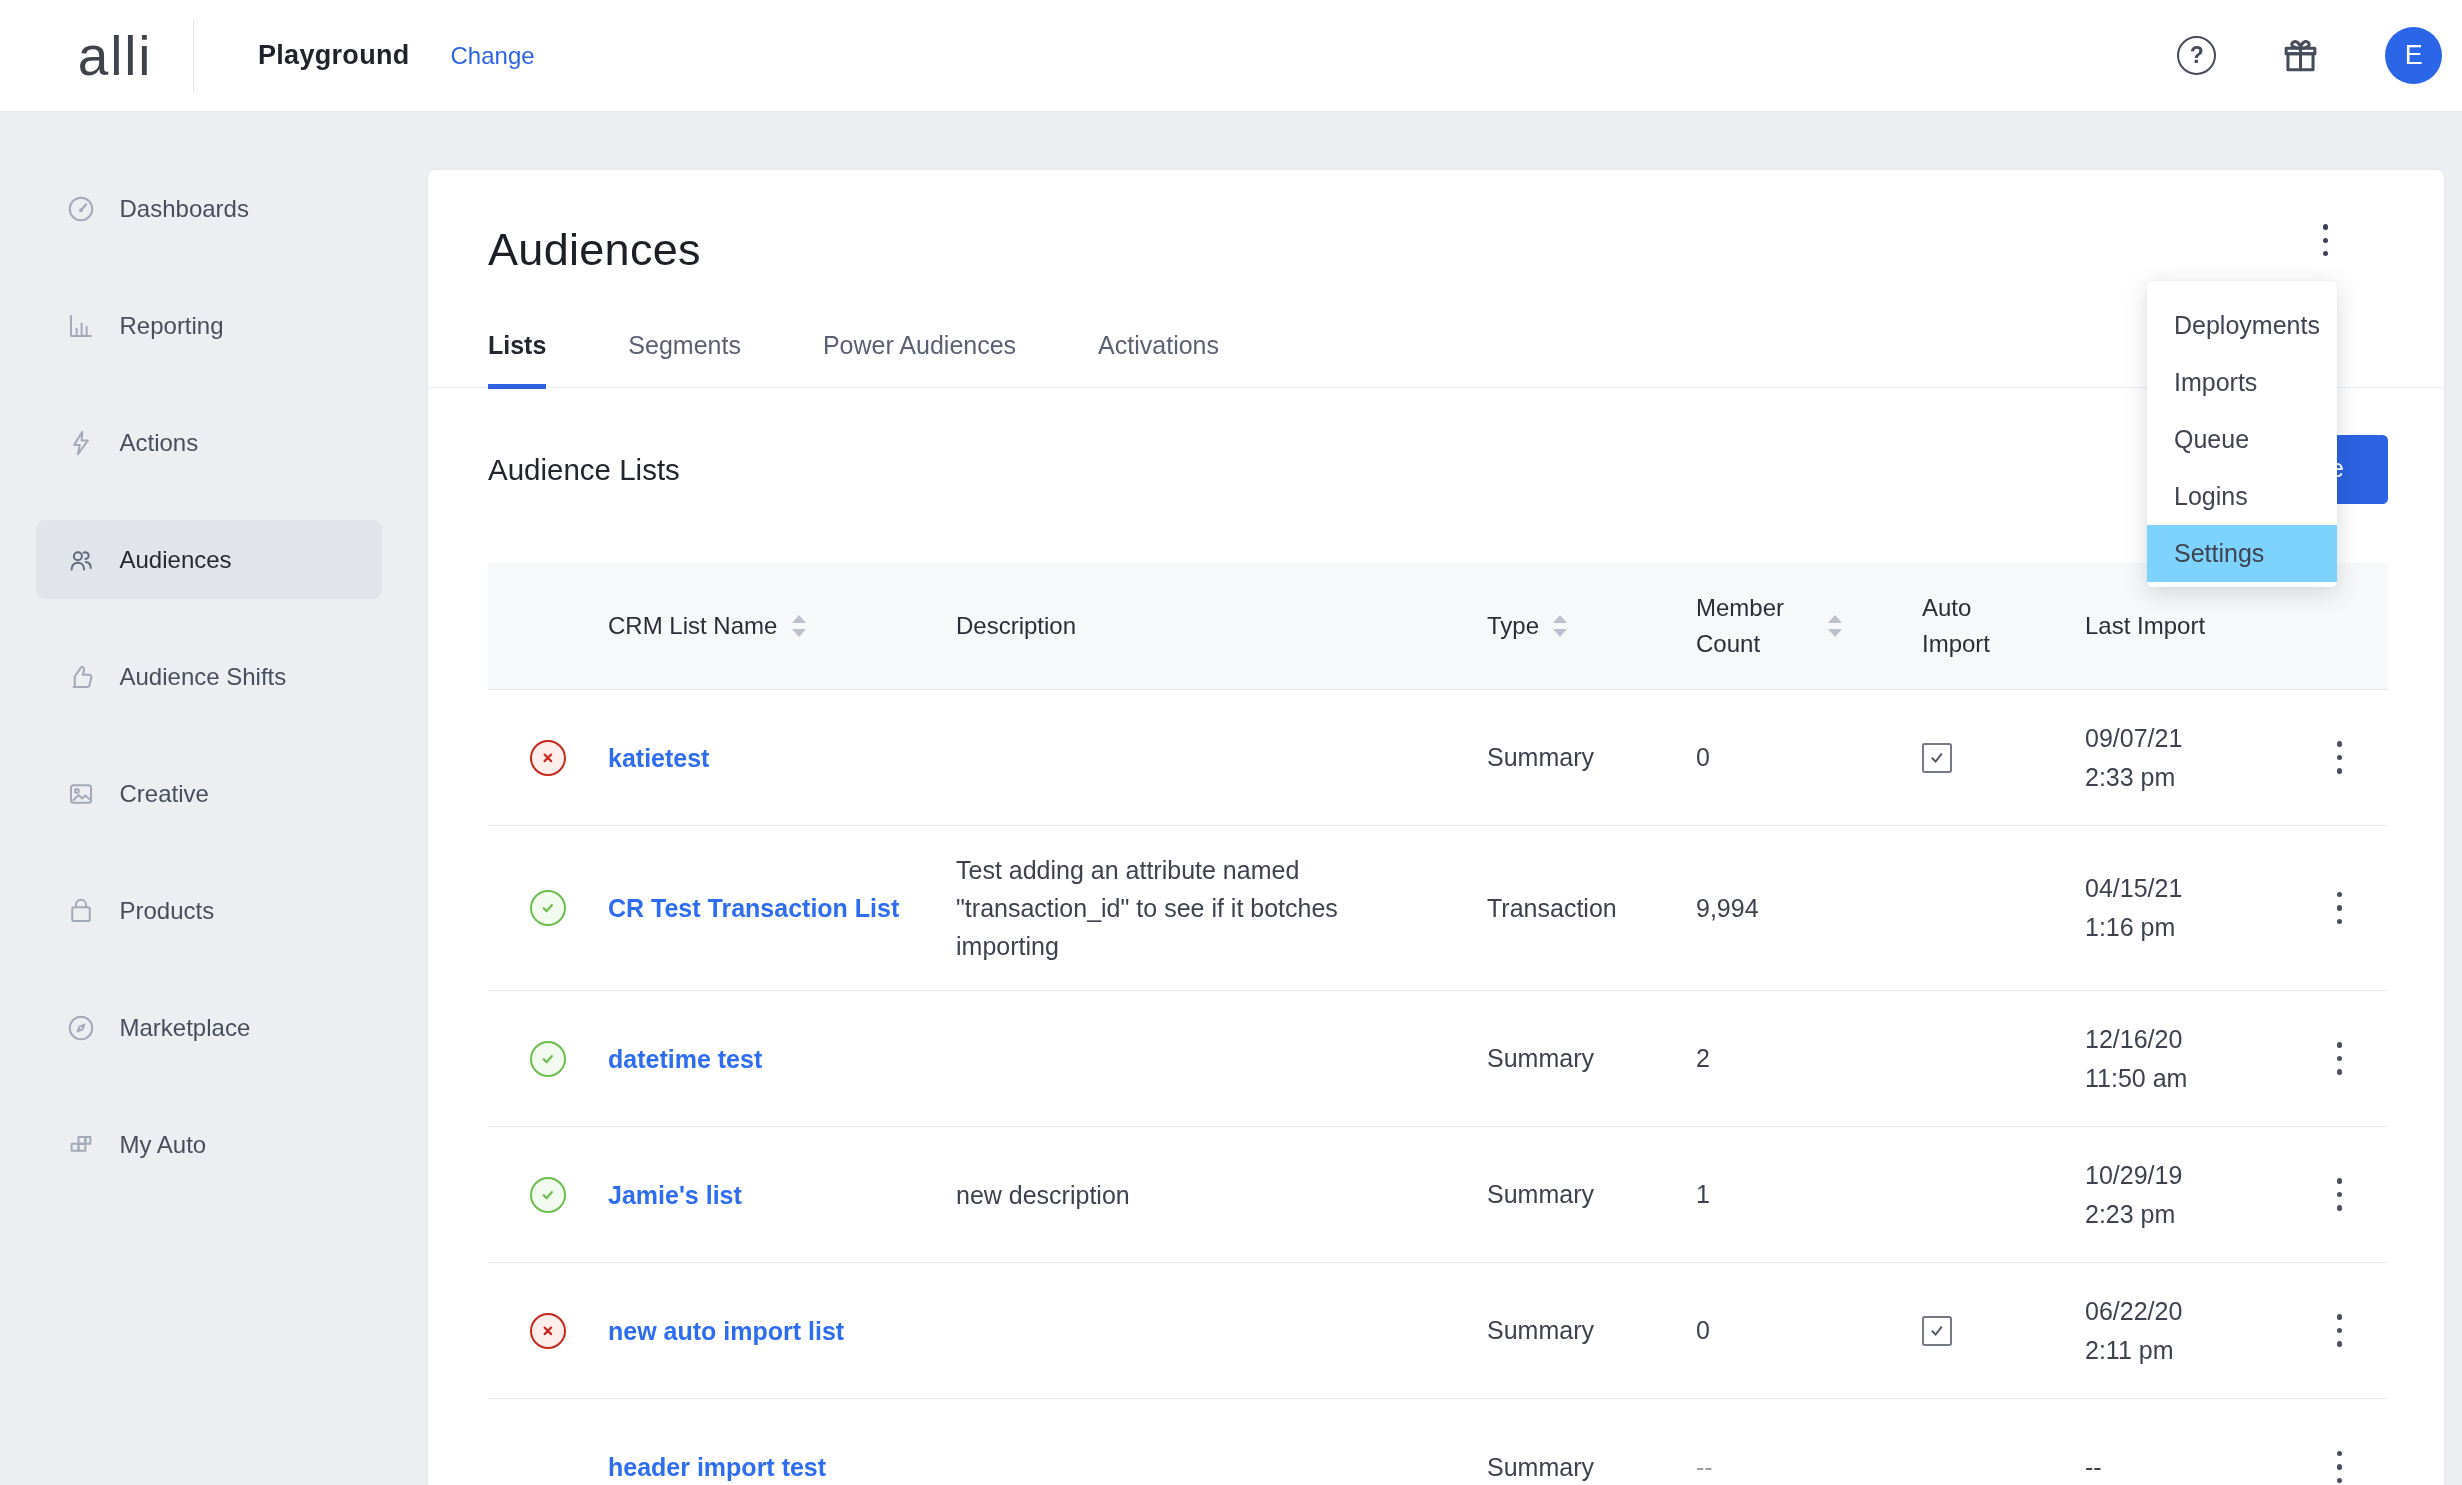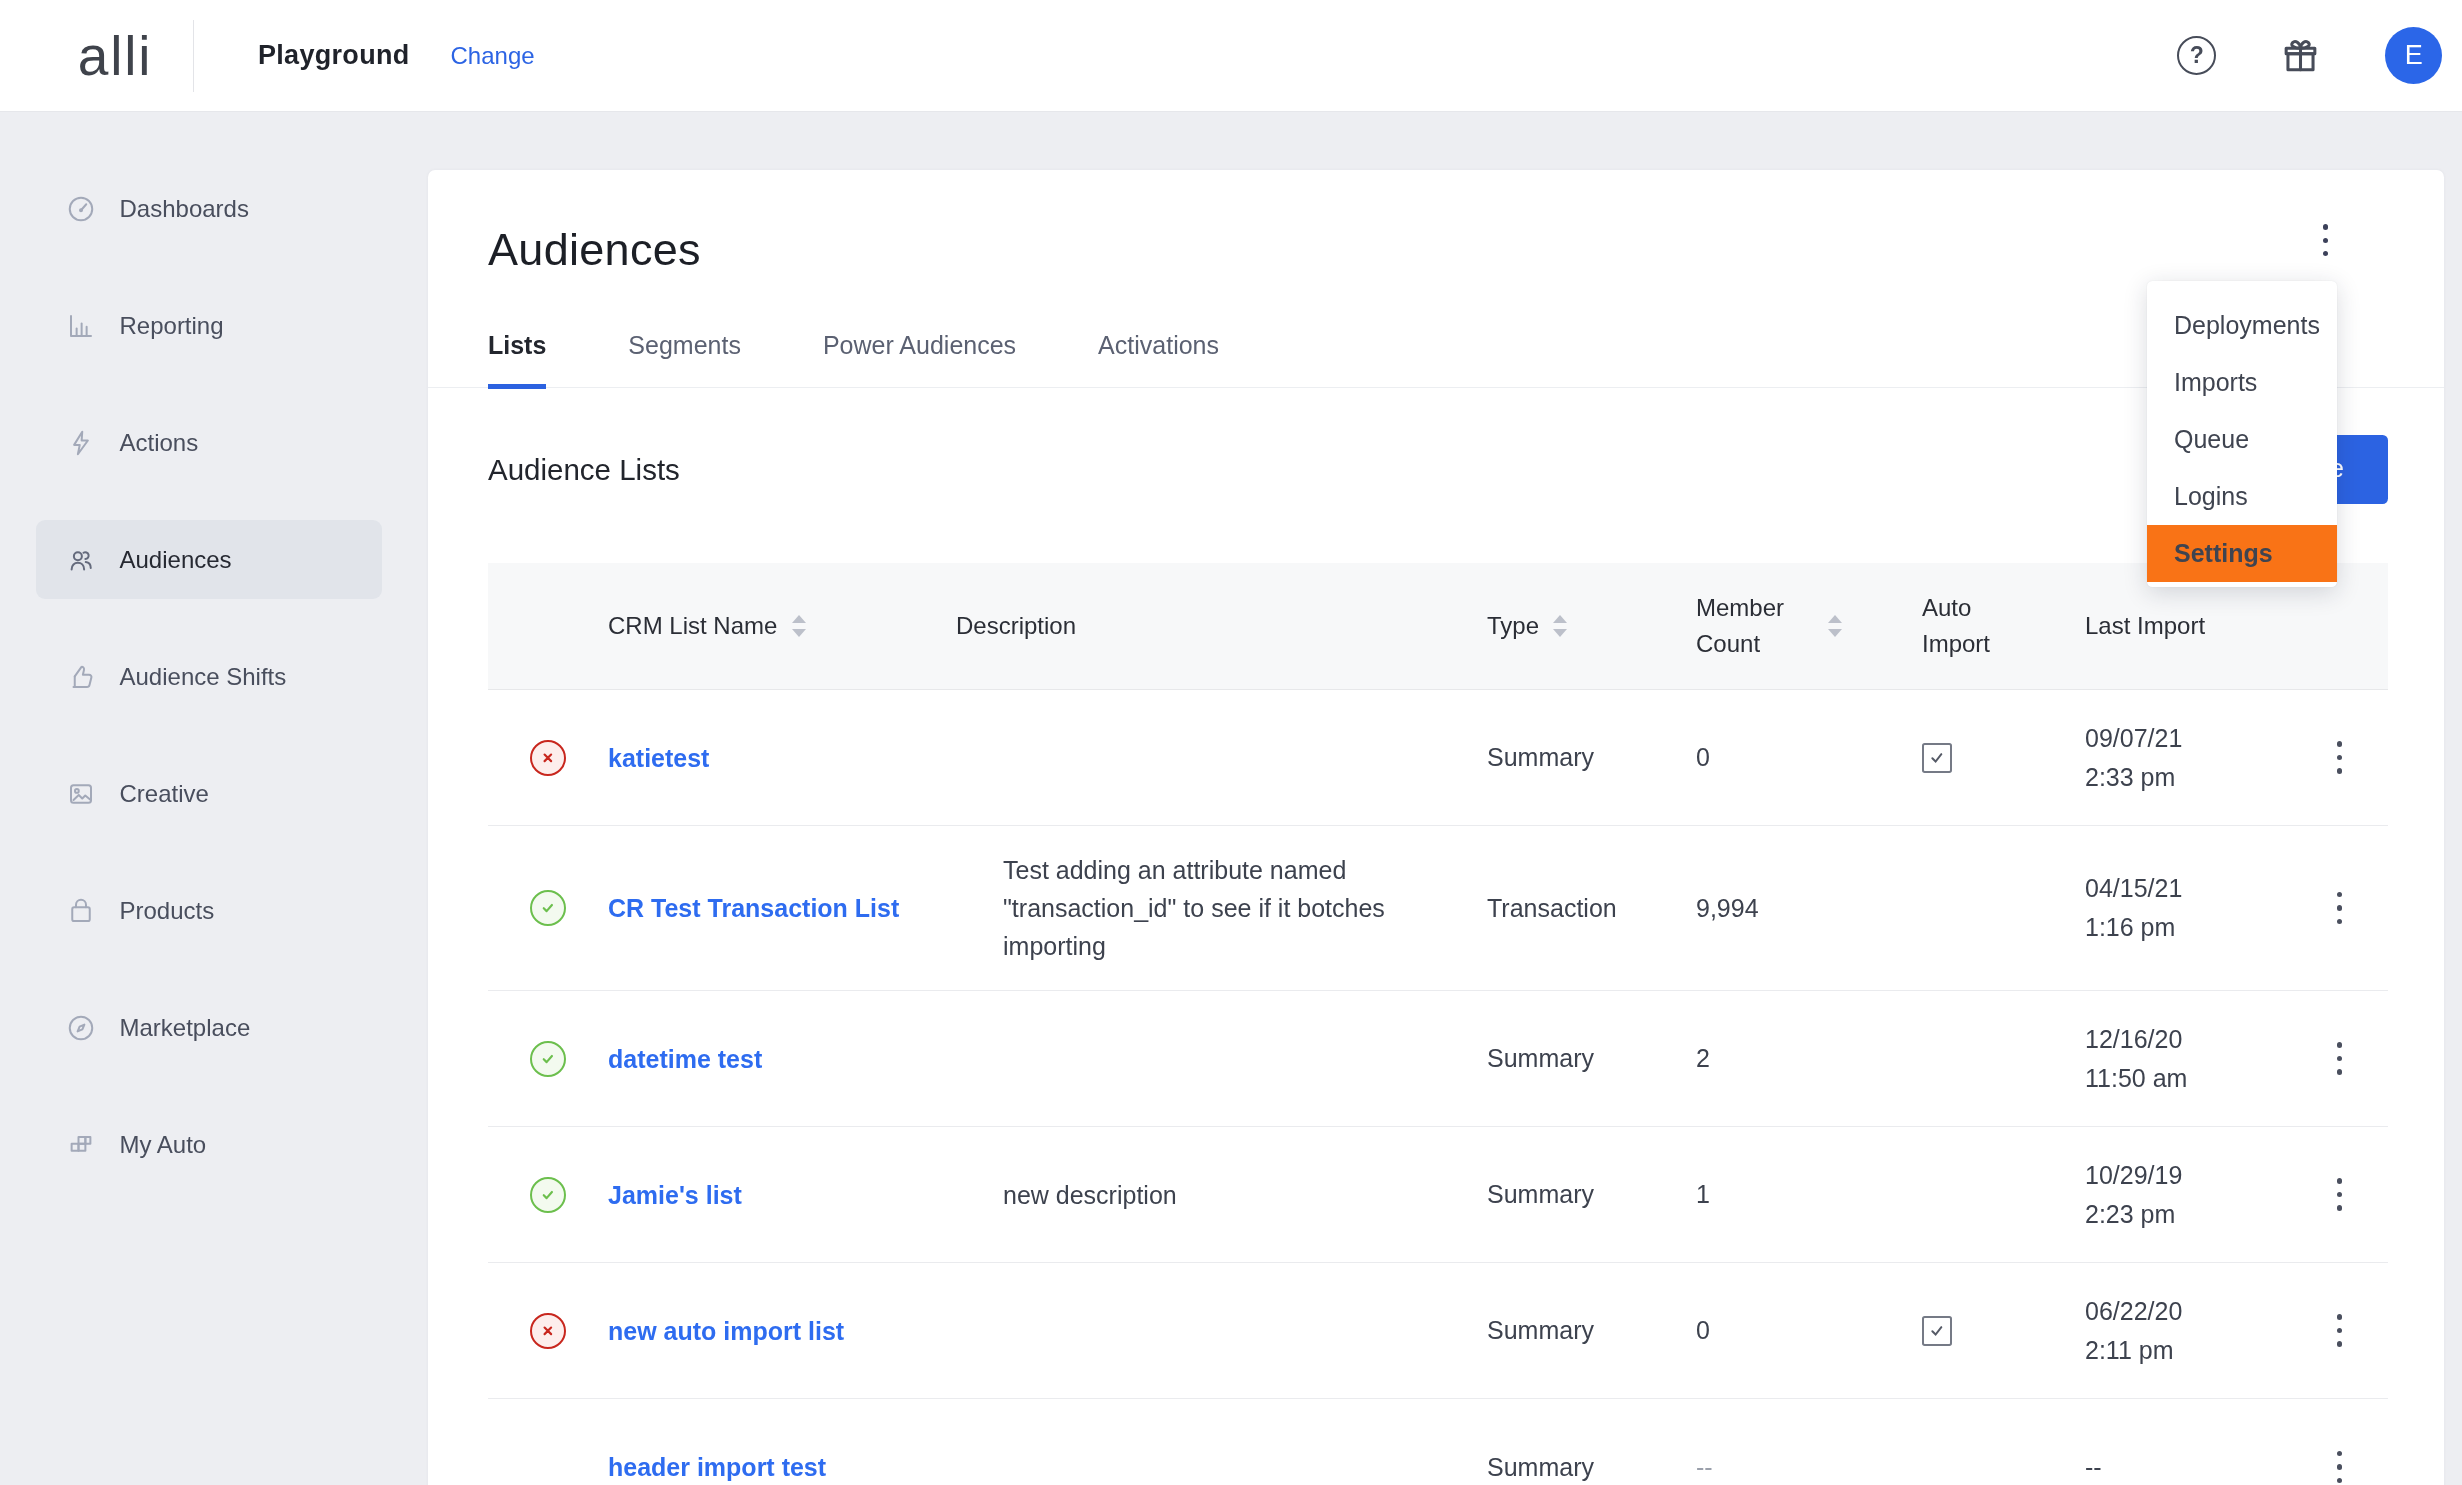--- a/index.html
+++ b/index.html
@@ -93,21 +93,21 @@
 
   .cell-status { display:flex; justify-content:center; }
   .status-circle { width:36px; height:36px; border-radius:50%; display:flex; align-items:center; justify-content:center; }
   .status-circle svg { width:19.7px; height:19.7px; fill:none; stroke-width:2.6; stroke-linecap:round; stroke-linejoin:round; }
   .status-error { border:2.7px solid #c8271e; background:#fdeeec; }
   .status-error svg { stroke:#c8271e; }
   .status-success { border:2.7px solid #6cbf4d; background:#f3faef; }
   .status-success svg { stroke:#6cbf4d; }
 
   .cell-name { font-size:25px; color:#2e6cf0; line-height:38px; padding-right:50px; cursor:pointer;font-weight:bold; }
-  .cell-desc { font-size:25px; color:#3d424e; line-height:38px; padding-right:63px;margin-left:47px; }
+  .cell-desc { font-size:25px; color:#3d424e; line-height:38px; padding-right:63px; }
   .cell-plain { font-size:25px; color:#3d424e; }
   .muted { color:#9ba0ab; }
 
   .checkbox { width:30px; height:30px; border:2.7px solid #757a86; border-radius:2.7px;
               display:flex; align-items:center; justify-content:center; }
   .checkbox svg { width:19.7px; height:19.7px; stroke:#555a66; fill:none; stroke-width:2.4; stroke-linecap:round; }
 
   .cell-date { font-size:25px; color:#3d424e; line-height:39px; }
 
   .kebab { display:flex; flex-direction:column; align-items:center; gap:8px; cursor:pointer; padding:7.2px 18px; justify-self:center; }
@@ -118,21 +118,21 @@
   .card-kebab i { background:#3c415a; }
 
   
   .dropdown {
     position:absolute; left:2147px; top:281px; width:190px; z-index:30;
     background:#ffffff; border-radius:5.4px; padding:16px 0 5.4px 0;
     box-shadow:0 5.4px 25px rgba(25,30,55,.16), 0 0 1.8px rgba(25,30,55,.08);
   }
   .menu-item { height:57px; display:flex; align-items:center; padding-left:27px;
                font-size:25px; color:#3f4450; cursor:pointer; }
-  .menu-item.highlighted { background:#f97316;font-weight:bold; }
+  .menu-item.highlighted { background:#7dd3fc; }
 </style>
 </head>
 <body>
 
 <header class="topbar">
   <div class="logo-box">
     <div class="logo">alli</div>
   </div>
   <div class="workspace">Playground</div>
   <a class="change-link">Change</a>

